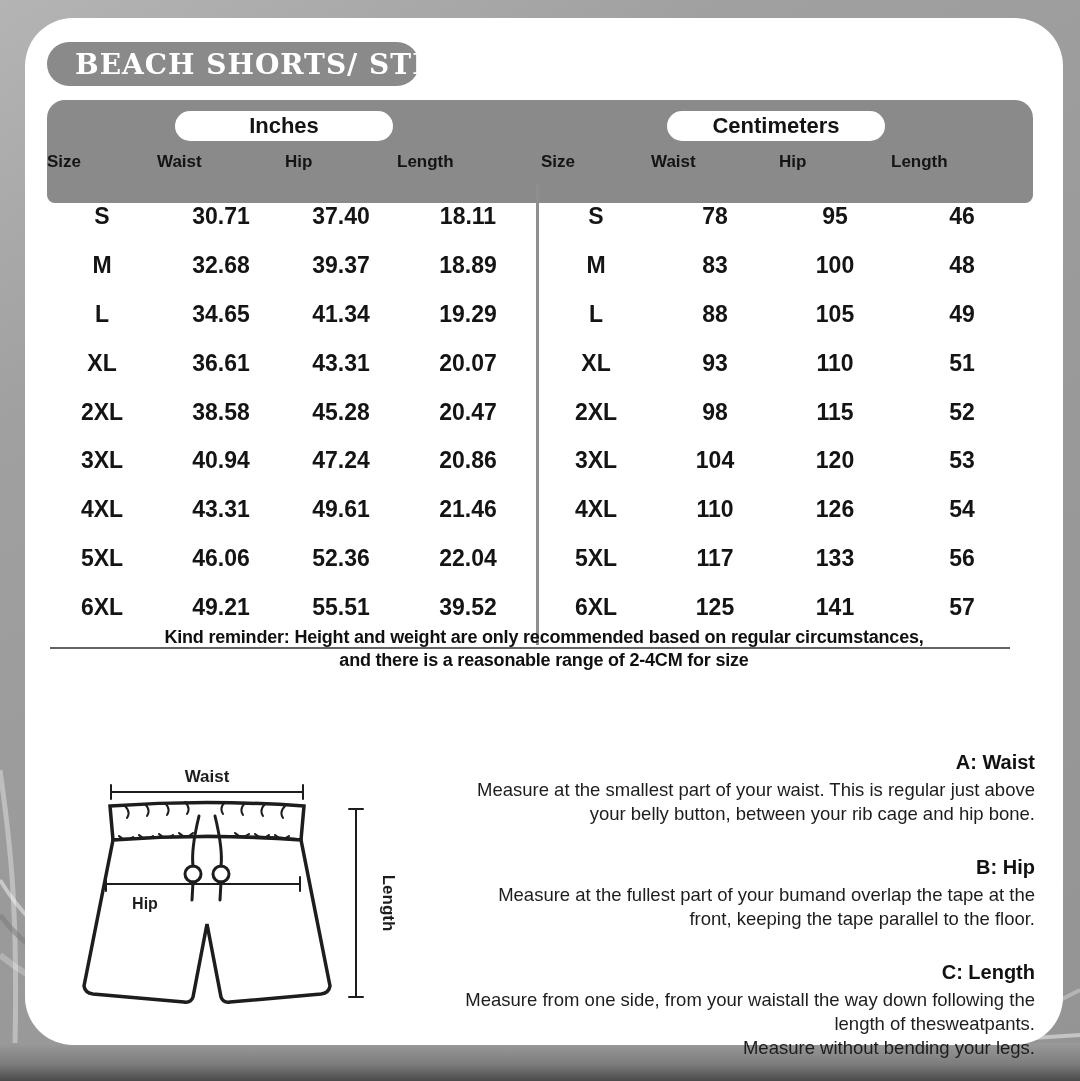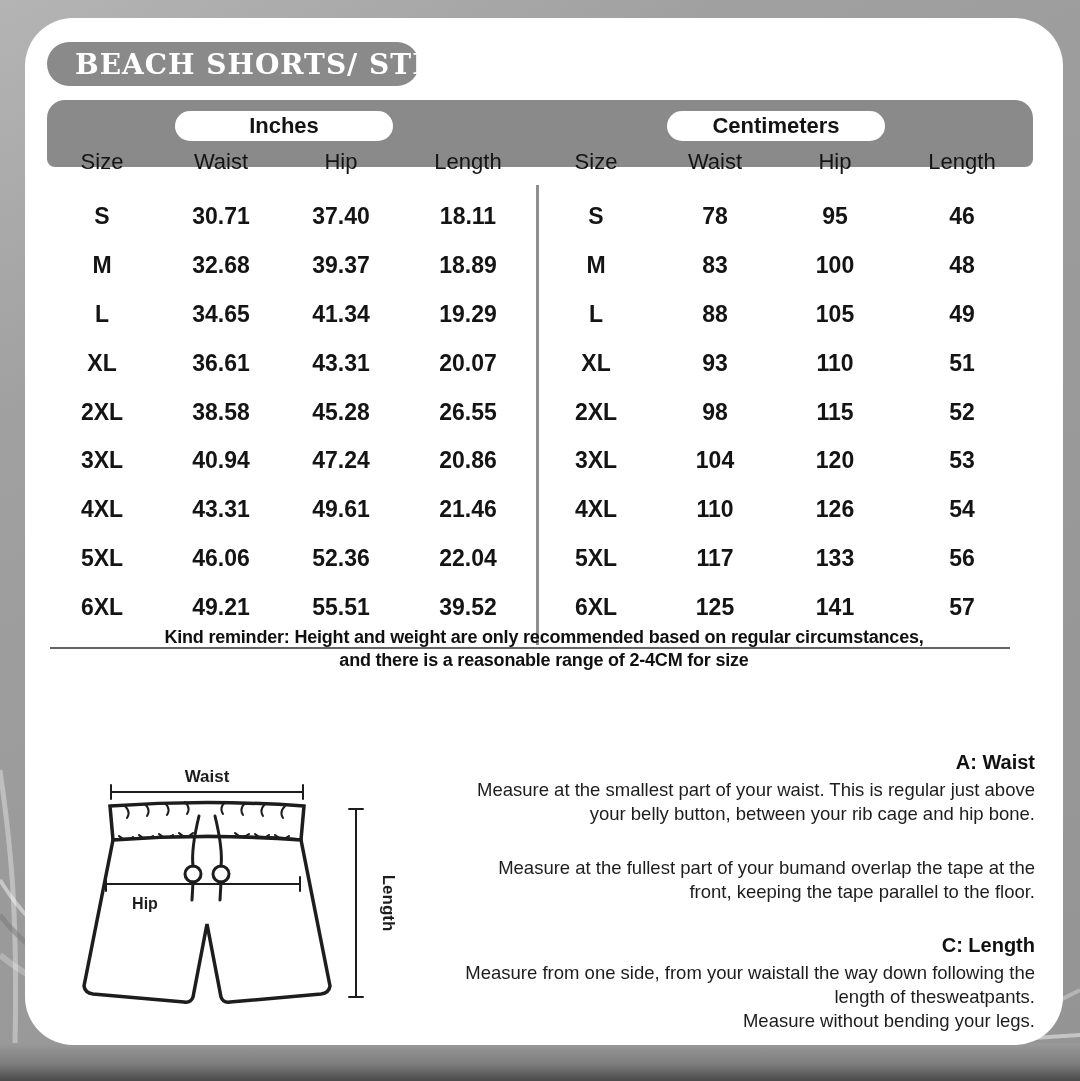--- a/index.html
+++ b/index.html
@@ -25,39 +25,39 @@
     position:absolute; left:22px; top:24px; width:372px; height:44px;
     background:#8a8a8a; border-radius:22px;
     display:flex; align-items:center; padding-left:28px;
   }
   .title-pill span {
     font-family:"DejaVu Serif", serif; font-weight:bold; font-size:28px;
     color:#ffffff; letter-spacing:1px; white-space:nowrap;
   }
   
   .band {
-    position:absolute; left:22px; top:82px; width:986px; height:67px;
+    position:absolute; left:22px; top:82px; width:986px; height:103px;
     background:#8a8a8a; border-radius:18px 18px 8px 8px;
   }
   .unit-pill {
     position:absolute; top:11px; height:30px; width:218px;
     background:#ffffff; border-radius:16px;
     display:flex; align-items:center; justify-content:center;
     font-weight:bold; font-size:22px; color:#141414;
   }
   .unit-pill.inches { left:128px; }
   .unit-pill.cm { left:620px; }
   .hdr-grid {
     position:absolute; top:45px; height:34px;
     display:grid; grid-template-columns:110px 128px 112px 142px;
     align-items:center;
   }
   .hdr-grid.left { left:0; width:492px; }
   .hdr-grid.right { left:494px; width:492px; }
-  .hdr-grid div { text-align:center; font-weight:normal; font-size:22px; color:#141414; }
+  .hdr-grid div { text-align:left; font-weight:bold; font-size:17px; color:#141414; }
   
   .tbl {
     position:absolute; top:174px;
     display:grid; grid-template-columns:110px 128px 112px 142px;
     grid-auto-rows:48.9px; align-items:center;
   }
   .tbl.left { left:22px; width:492px; }
   .tbl.right { left:516px; width:492px; }
   .tbl div { text-align:center; font-weight:bold; font-size:23px; color:#141414; }
   .vdivider {
@@ -130,21 +130,21 @@
     <div>34.65</div>
     <div>41.34</div>
     <div>19.29</div>
     <div>XL</div>
     <div>36.61</div>
     <div>43.31</div>
     <div>20.07</div>
     <div>2XL</div>
     <div>38.58</div>
     <div>45.28</div>
-    <div>26.55</div>
+    <div>20.47</div>
     <div>3XL</div>
     <div>40.94</div>
     <div>47.24</div>
     <div>20.86</div>
     <div>4XL</div>
     <div>43.31</div>
     <div>49.61</div>
     <div>21.46</div>
     <div>5XL</div>
     <div>46.06</div>
@@ -236,20 +236,21 @@
     <text x="92" y="155" text-anchor="middle" font-size="16" font-weight="bold" fill="#1d1d1d">Hip</text>
     <text x="330" y="149" text-anchor="middle" font-size="17" font-weight="bold" fill="#1d1d1d" transform="rotate(90 330 149)">Length</text>
   </svg>
 
   <div class="instructions">
     <div class="inst-section">
       <div class="inst-heading">A: Waist</div>
       <div class="inst-body">Measure at the smallest part of your waist. This is regular just above your belly button, between your rib cage and hip bone.</div>
     </div>
     <div class="inst-section">
+      <div class="inst-heading">B: Hip</div>
       <div class="inst-body">Measure at the fullest part of your bumand overlap the tape at the front, keeping the tape parallel to the floor.</div>
     </div>
     <div class="inst-section">
       <div class="inst-heading">C: Length</div>
       <div class="inst-body">Measure from one side, from your waistall the way down following the length of thesweatpants.
 Measure without bending your legs.</div>
     </div>
   </div>
 
 </div>

